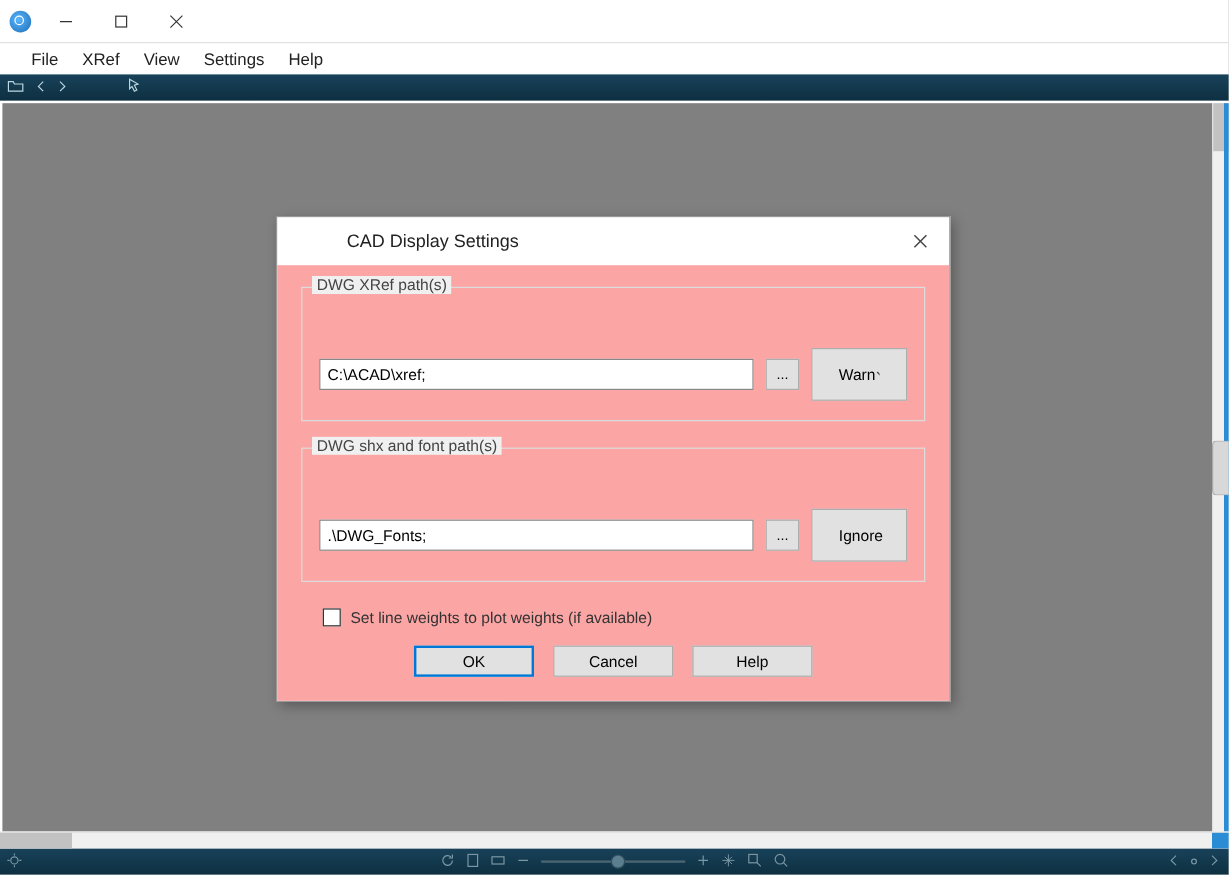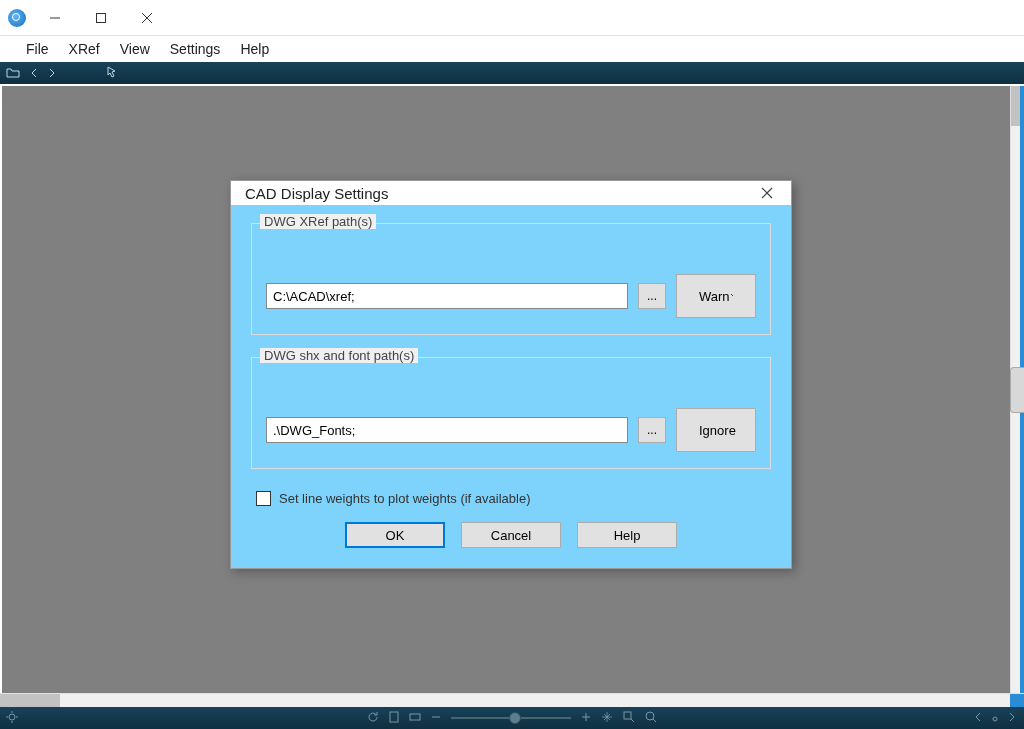--- a/index.html
+++ b/index.html
@@ -40,33 +40,33 @@
   .bb-left { display:flex; align-items:center; gap:10px; padding-left:6px; width:120px; }
   .bb-center { flex:1; display:flex; align-items:center; justify-content:center; gap:10px; }
   .bb-right { display:flex; align-items:center; gap:10px; padding-right:8px; width:120px; justify-content:flex-end;}
   .bottombar svg { stroke:#7a97a3; fill:none; }
   .slider-track { width:120px; height:2px; background:#4a6572; position:relative; }
   .slider-thumb { position:absolute; top:-5px; left:58px; width:12px; height:12px; border-radius:50%; background:#5b7f8f; border:1px solid #31505d;}
 
   
   .dialog { position:absolute; left:230px; top:180px; width:562px; background:#fff; border:1px solid #999;
             box-shadow: 3px 3px 10px rgba(0,0,0,0.3); }
-  .dlg-title { height:24px; display:flex; align-items:center; padding:0 14px; font-size:15px; color:#222; }
+  .dlg-title { height:40px; display:flex; align-items:center; padding:0 14px; font-size:15px; color:#222;margin-left:44px; }
   .dlg-title .spacer{flex:1;}
   .dlg-close { width:20px; height:20px; display:flex; align-items:center; justify-content:center;}
   .dlg-close svg{stroke:#444;stroke-width:1.2;}
-  .dlg-body { background:#7dd3fc; padding: 18px 20px 20px 20px; }
+  .dlg-body { background:#fca5a5; padding: 18px 20px 20px 20px; }
   .group { border:1px solid #dcdcdc; padding: 22px 14px 16px 14px; position:relative; margin-bottom:22px; }
   .group-label { position:absolute; top:-10px; left:8px; background:#f0f0f0; padding:0 4px; font-size:13px; color:#444;}
   .row { display:flex; align-items:center; gap:10px;margin-top:28px; }
   .txt { flex:1; height:26px; border:1px solid #888; background:#fff; font-size:13px; padding:0 6px; }
   .browse { width:28px; height:26px; border:1px solid #adadad; background:#e1e1e1; font-size:12px; display:flex;align-items:center;justify-content:center;}
   .sel { width:80px; height:44px; border:1px solid #adadad; background:#e1e1e1; font-size:13px; padding:0 22px; display:flex; align-items:center; justify-content:space-between;}
   .sel svg{stroke:#444;}
-  .chk-row { display:flex; align-items:center; gap:8px; margin: 2px 0 16px 5px; font-size:13px; color:#333;}
+  .chk-row { display:flex; align-items:center; gap:8px; margin: 2px 0 16px 18px; font-size:13px; color:#333;}
   .chk { width:15px; height:15px; border:1px solid #333; background:#fff;}
   .btn-row { display:flex; justify-content:center; gap:16px;}
   .btn { width:100px; height:26px; border:1px solid #adadad; background:#e1e1e1; font-size:13px; display:flex;align-items:center;justify-content:center;text-align:center;}
   .btn.primary { border:2px solid #0078d7; }
 </style>
 </head>
 <body>
 
 <div class="titlebar">
   <div class="app-icon"></div>

